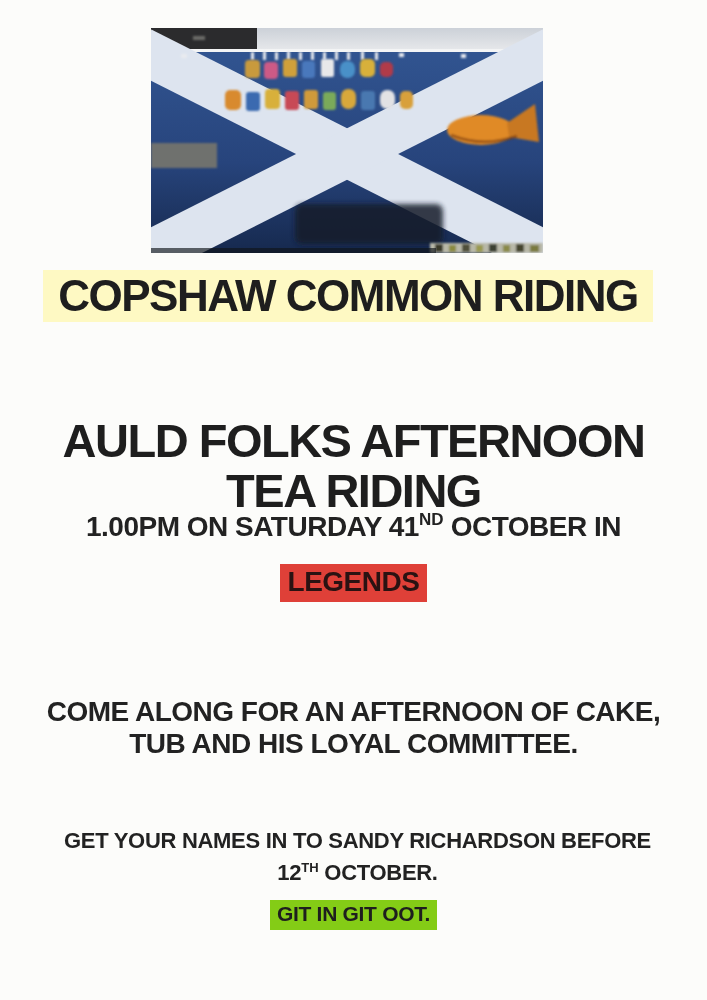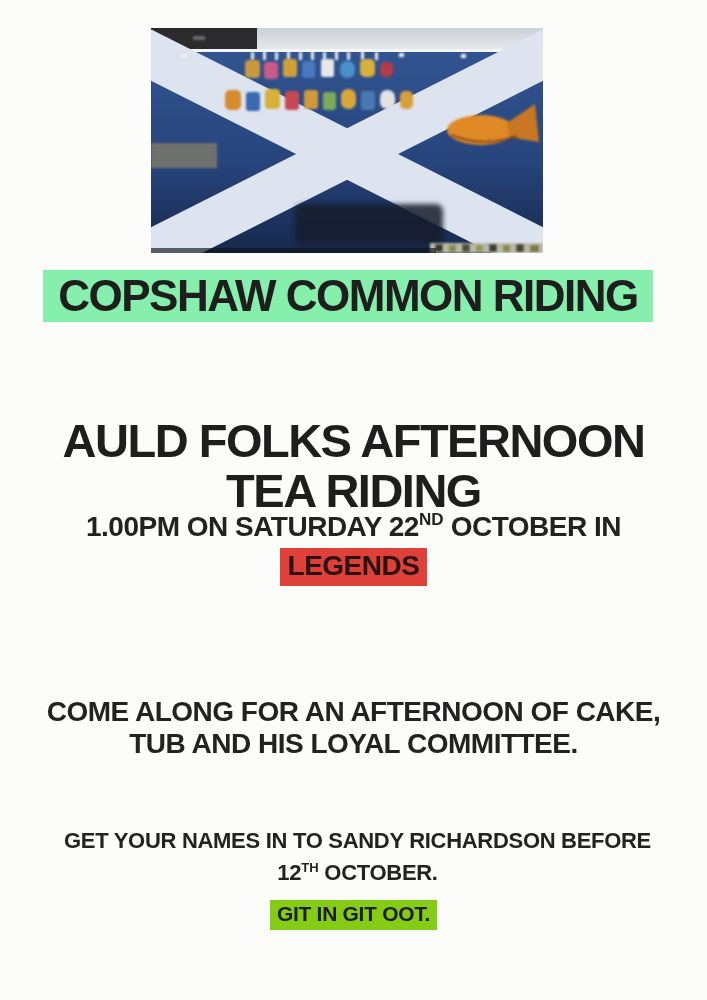--- a/index.html
+++ b/index.html
@@ -14,36 +14,36 @@
     font-family:"Liberation Sans", sans-serif;
     font-weight:bold;
     color:#222;
   }
   .photo{
     position:absolute;left:151px;top:28px;width:392px;height:225px;
   }
   .photo svg{display:block;filter:blur(0.4px);}
   .title-bar{
     position:absolute;left:43px;top:270px;width:610px;height:52px;
-    background:#86efac;
+    background:#fef9c3;
     display:flex;align-items:center;justify-content:center;
   }
   .title-bar .t{
     font-size:44px;letter-spacing:-1.5px;white-space:nowrap;color:#1e1e1e;
   }
   .subtitle{
     position:absolute;left:0;top:372px;width:707px;
     text-align:center;font-size:47px;line-height:50px;letter-spacing:-1.5px;color:#1e1e1e;margin-top:44px;
   }
   .when{
     position:absolute;left:0;top:502px;width:707px;
     text-align:center;font-size:28px;line-height:35px;letter-spacing:-0.5px;
   }
   .when sup{font-size:17px;vertical-align:11px;letter-spacing:0;}
-  .venue-wrap{margin-top:4px;}
+  .venue-wrap{margin-top:20px;}
   .venue{
     display:inline-block;background:#df4038;
     padding:0 8px 3px 8px;color:#2a1212;
   }
   .invite{
     position:absolute;left:0;top:607px;width:707px;
     text-align:center;font-size:28px;line-height:33px;letter-spacing:-0.5px;
   }
   .description{
     position:absolute;left:0;top:696px;width:707px;
@@ -176,21 +176,21 @@
   <div class="title-bar">
     <span class="t">COPSHAW COMMON RIDING</span>
   </div>
 
   <div class="subtitle">
     <div>AULD FOLKS AFTERNOON</div>
     <div>TEA RIDING</div>
   </div>
 
   <div class="when">
-    <div><span>1.00PM ON SATURDAY 22</span><sup>ND</sup><span> OCTOBER IN</span></div>
+    <div><span>1.00PM ON SATURDAY 41</span><sup>ND</sup><span> OCTOBER IN</span></div>
     <div class="venue-wrap">
       <span class="venue">LEGENDS</span>
     </div>
   </div>
 
 
   <div class="description">
     <div>COME ALONG FOR AN AFTERNOON OF CAKE,</div>
     <div>TUB AND HIS LOYAL COMMITTEE.</div>
   </div>

